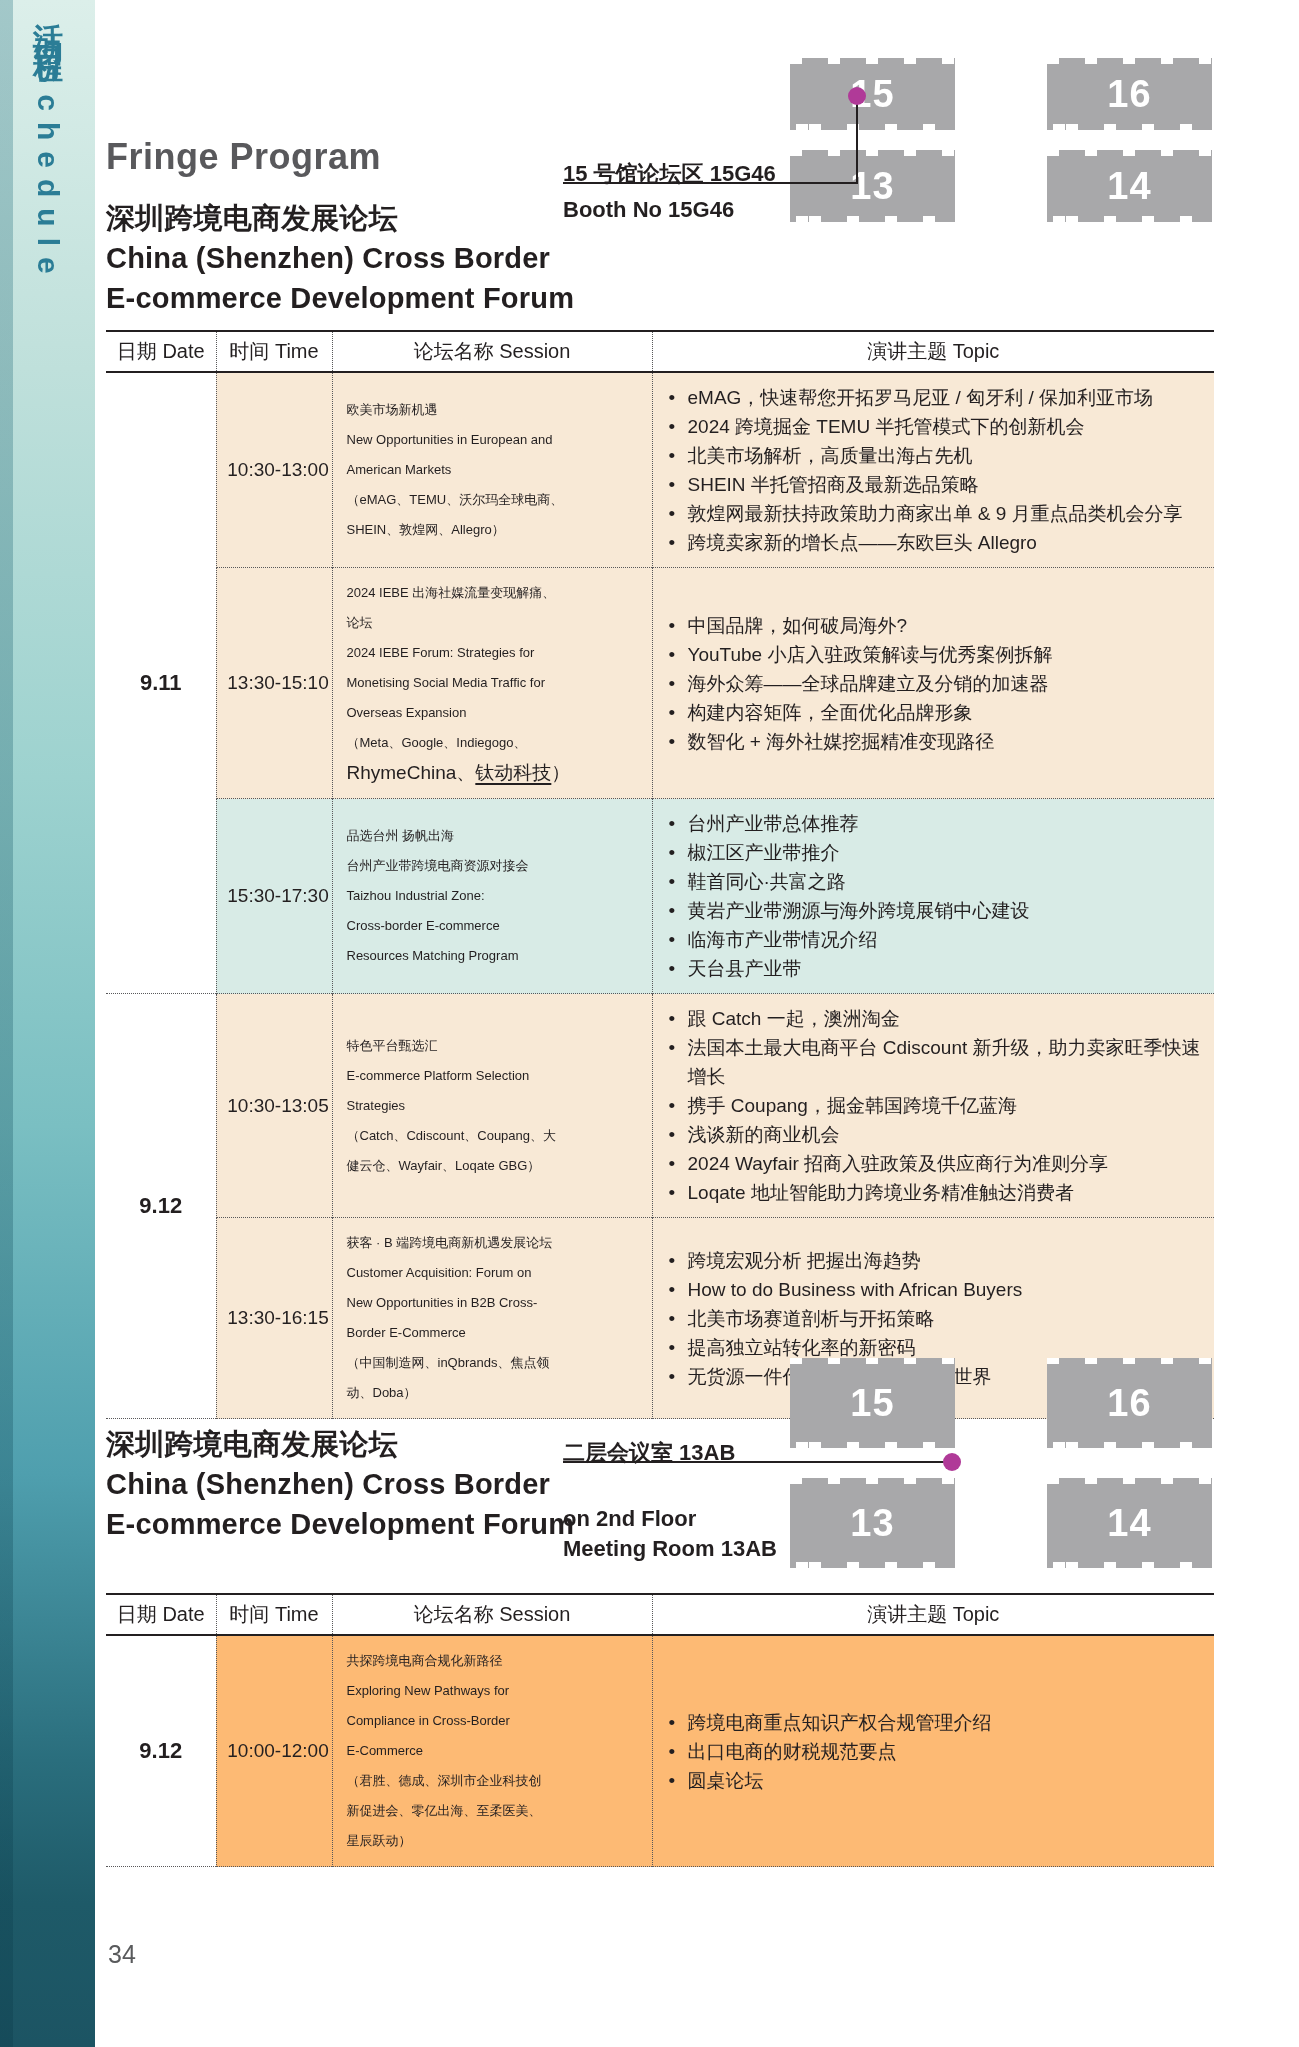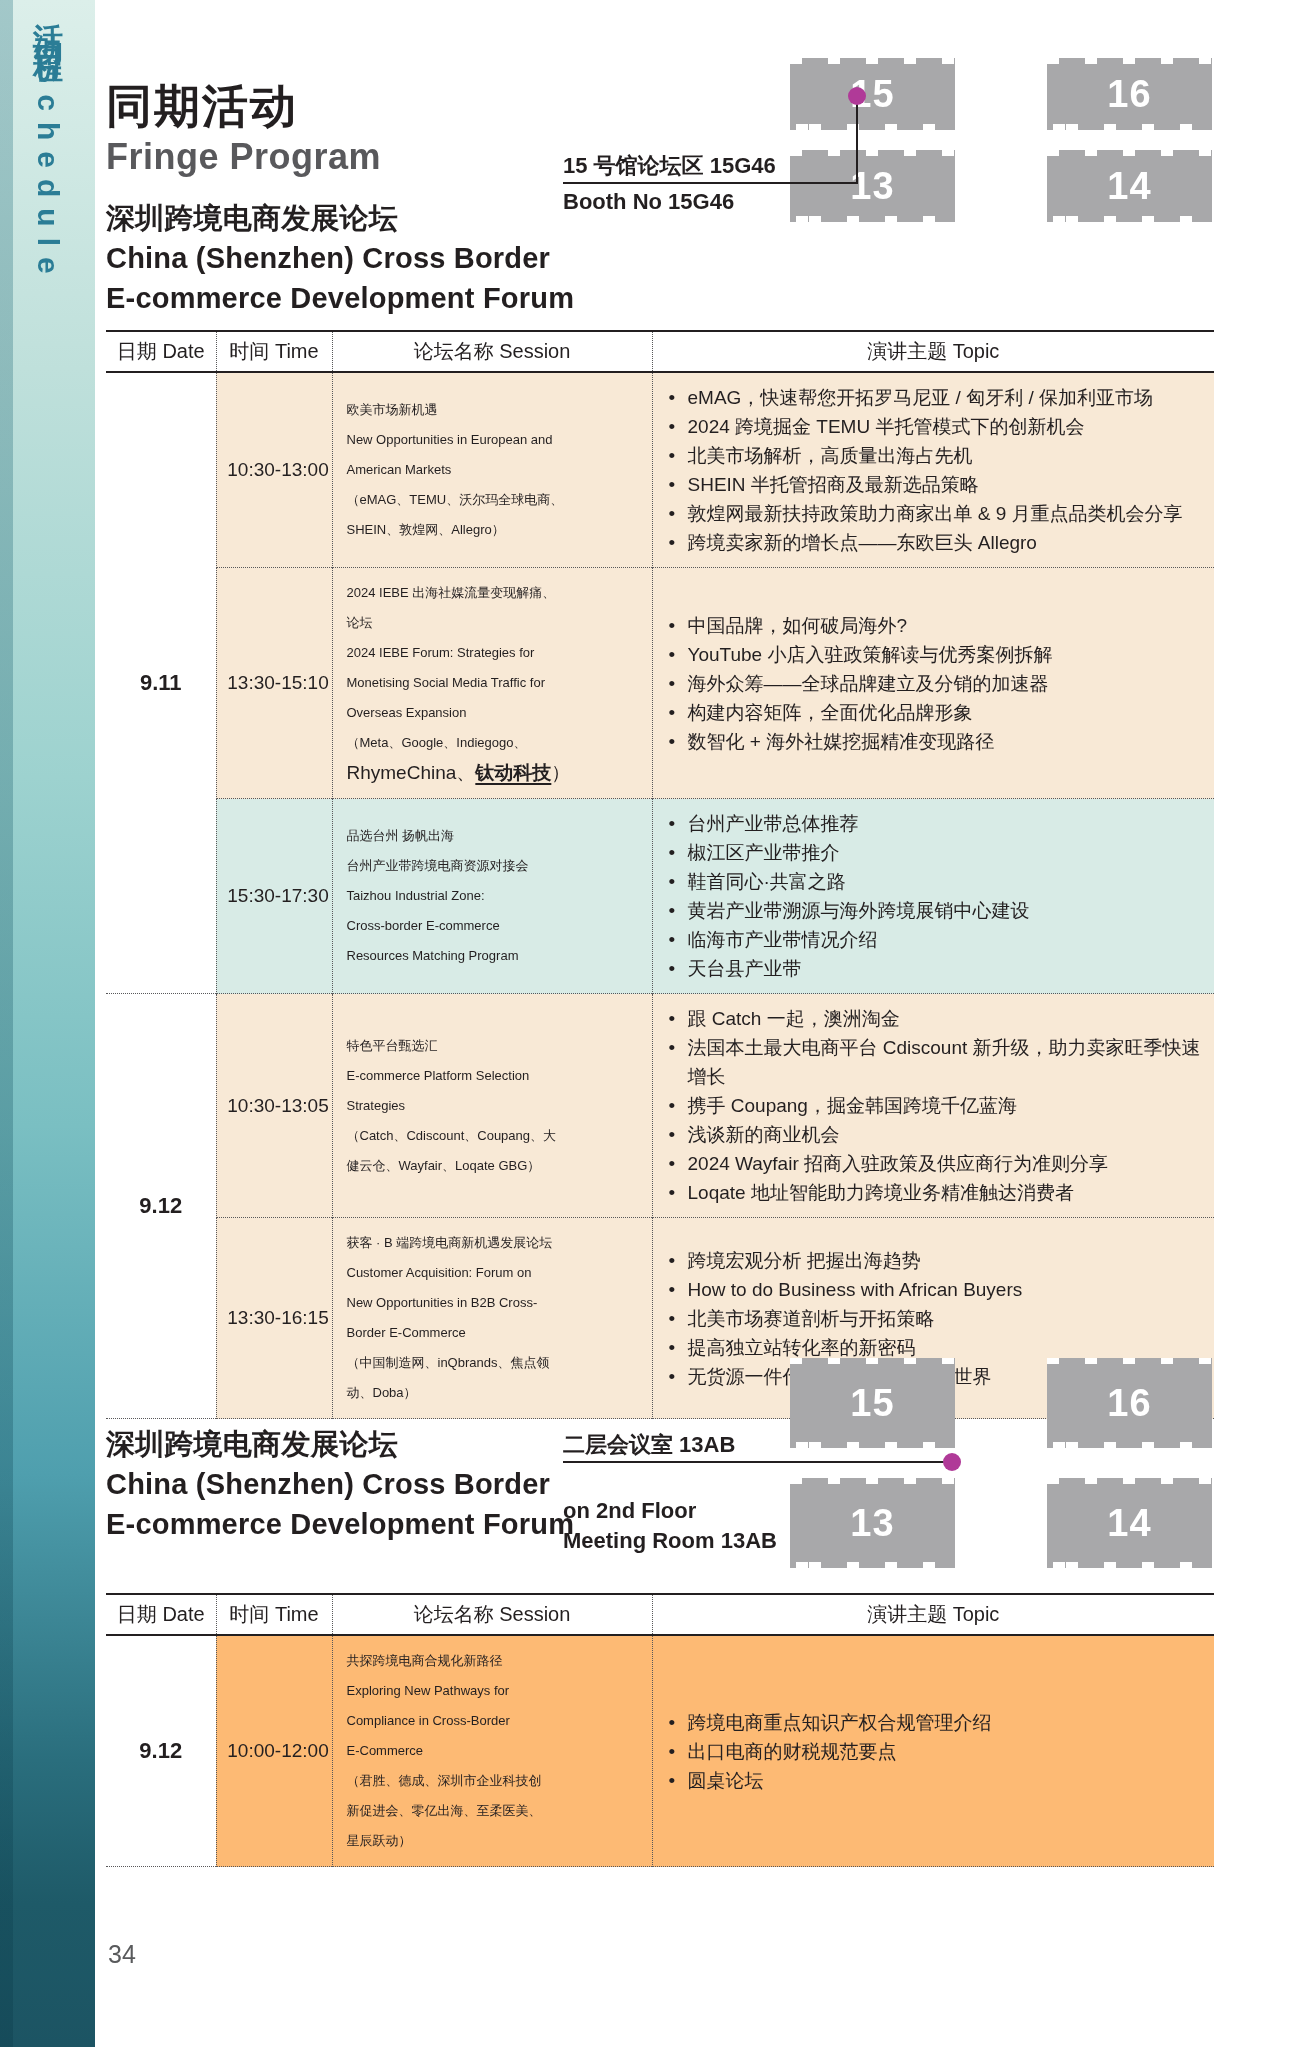--- a/index.html
+++ b/index.html
@@ -19,21 +19,21 @@
   }
   .sidebar-label-wrap { position:absolute; left:0; top:588; width:95px; display:flex; justify-content:center; }
   .sidebar-label {
     writing-mode:vertical-rl; text-orientation:mixed;
     font-size:30px; font-weight:bold; letter-spacing:11px; color:#2b7d96;
   }
   
   .h1 { position:absolute; left:106px; top:76px; font-size:46px; font-weight:bold; letter-spacing:2px; }
   .h1sub { position:absolute; left:106px; top:136px; font-size:36px; font-weight:bold; color:#59595c; letter-spacing:.5px; }
   .sec-title { position:absolute; left:106px; font-size:29px; font-weight:bold; line-height:40px; letter-spacing:.2px; }
-  .loc { position:absolute; left:563px; font-size:22px; font-weight:bold; }
+  .loc { position:absolute; left:563px; font-size:22px; font-weight:bold;margin-top:8px; }
   
   .block {
     position:absolute; width:165px; background:#a8a8aa; color:#fff;
     font-weight:bold; font-size:38px; display:flex; align-items:center; justify-content:center;
     letter-spacing:1px;
   }
   .block::before,.block::after {
     content:""; position:absolute; left:0; right:0; height:6px;
     background:repeating-linear-gradient(90deg,#fff 0 12px,transparent 12px 38px);
   }
@@ -53,42 +53,41 @@
   table.schedule td { vertical-align:middle; }
   tbody td { border-top:1px dotted #58585a; }
   tbody tr.first td { border-top:none; }
   .bL { border-left:1px dotted #58585a; }
   td.date { font-size:22px; font-weight:bold; text-align:center; background:#fff; }
   td.time { font-size:19px; text-align:center;padding-left:9px; }
   td.session { padding:10px 8px 10px 14px; }
   td.topic  { padding:10px 4px 10px 12px; }
   .session-line { font-size:13px; line-height:30px; }
   .tail-line { font-size:19px; line-height:30px; }
-  .u { text-decoration:underline; text-underline-offset:4px; text-decoration-thickness:2px;font-weight:bold; }
+  .u { text-decoration:underline; text-underline-offset:4px; text-decoration-thickness:2px; }
   ul.topics { list-style:none; margin:0; padding:0; }
   ul.topics li { position:relative; font-size:19px; line-height:29px; padding-left:23px; }
   ul.topics li::before { content:"•"; position:absolute; left:4px; }
   .bg-cream { background:#f8e9d6; }
   .bg-teal  { background:#d8ebe6; }
   .bg-green { background:#fdba74; }
   .page-num { position:absolute; left:108px; top:1940px; font-size:25px; color:#595a5c; }
 </style>
 </head>
 <body>
 
 <div class="page">
 
   <div class="sidebar">
     <div class="sidebar-strip"></div>
   </div>
   <div class="sidebar-label-wrap">
     <span class="sidebar-label">活动日程 Schedule</span>
   </div>
 
-  <div class="h1">同期活动</div>
   <div class="h1sub">Fringe Program</div>
 
   <div class="sec-title" style="top:198px;">
     <div>深圳跨境电商发展论坛</div>
     <div>China (Shenzhen) Cross Border</div>
     <div>E-commerce Development Forum</div>
   </div>
 
   <div class="block" style="left:790px; top:58px; height:72px;">
       <span>15</span>

